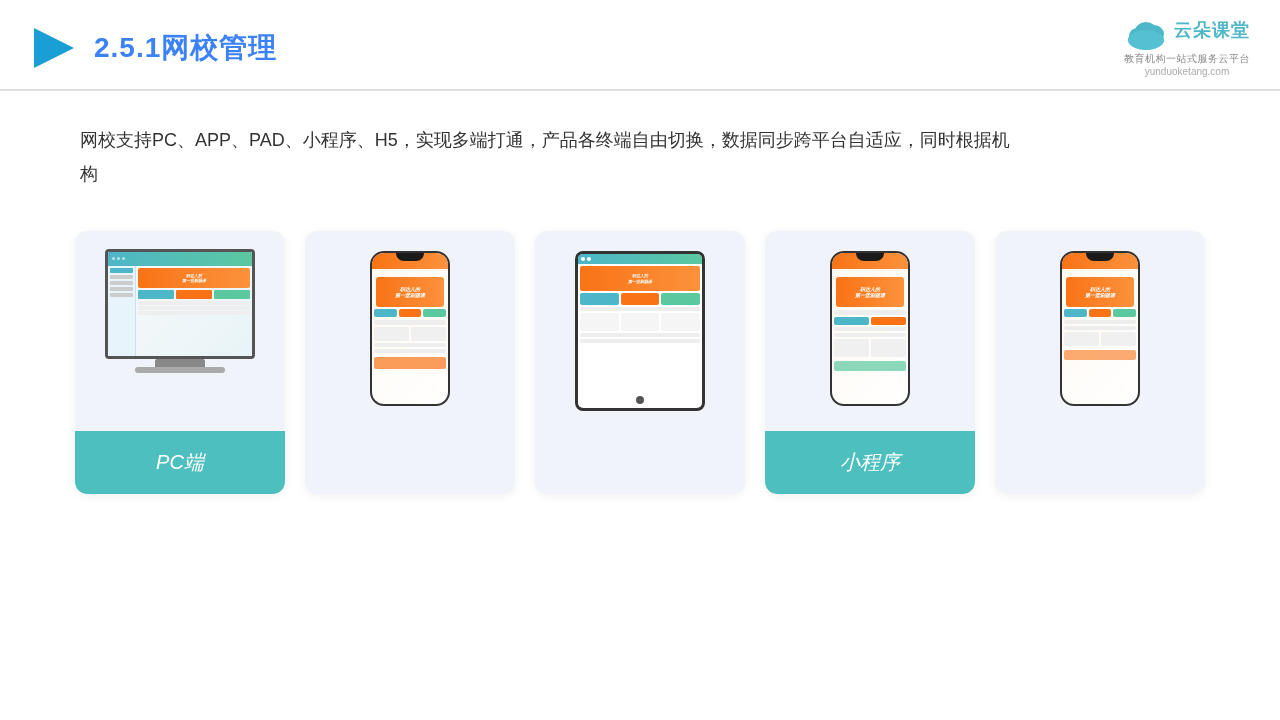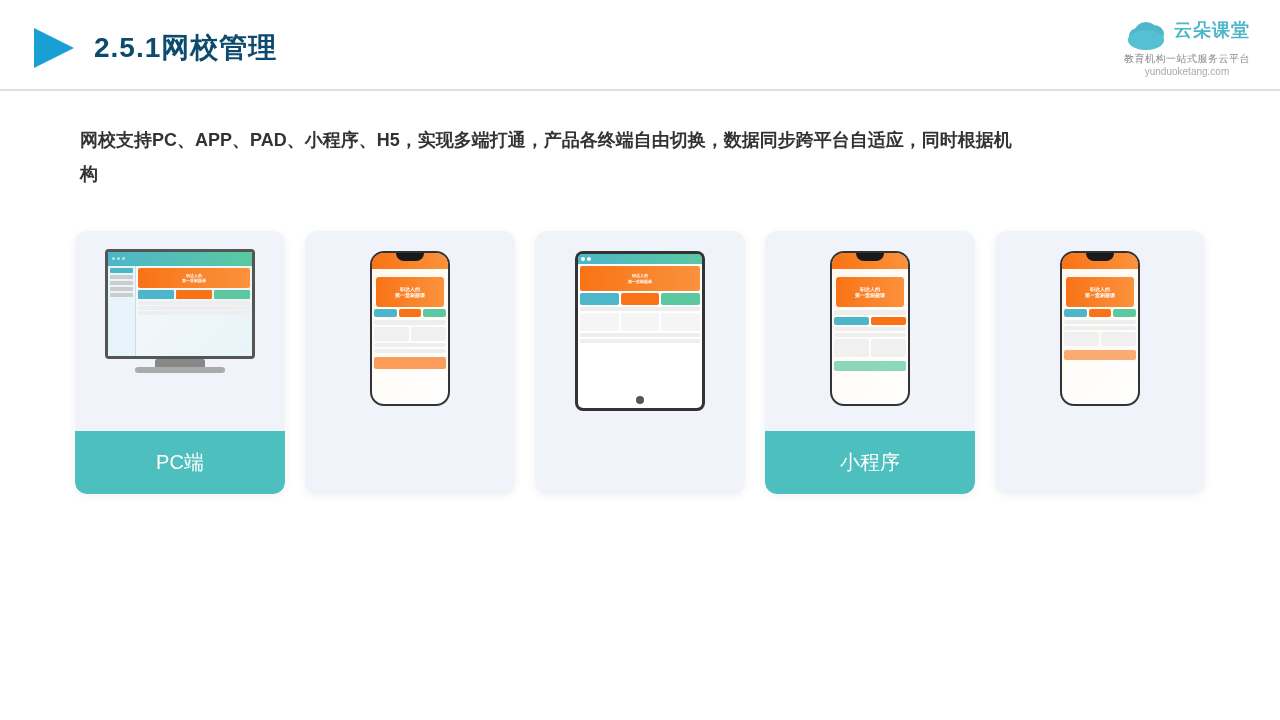--- a/index.html
+++ b/index.html
@@ -25,21 +25,21 @@
       align-items: center;
       gap: 16px;
     }
     .play-icon {
       width: 48px;
       height: 48px;
     }
     .page-title {
       font-size: 28px;
       font-weight: 600;
-      color: #0c4a6e;
+      color: #3b82f6;
       letter-spacing: 1px;
     }
     .logo-area {
       display: flex;
       flex-direction: column;
       align-items: center;
     }
     .logo-cloud {
       display: flex;
       gap: 6px;
@@ -61,39 +61,39 @@
       color: #aaa;
     }
 
     
     .description {
       padding: 32px 80px 20px 80px;
       font-size: 18px;
       color: #333;
       line-height: 1.9;
       max-width: 1100px;
-      font-weight: bold;
     }
 
     
     .cards-area {
       display: flex;
       justify-content: center;
       gap: 20px;
       padding: 20px 60px 30px 60px;
     }
 
     .card {
       background: #f0f4fa;
       border-radius: 12px;
       width: 210px;
       display: flex;
       flex-direction: column;
       overflow: hidden;
       box-shadow: 0 2px 8px rgba(0,0,0,0.06);
+      font-style: italic;
     }
 
     .card-image-area {
       width: 100%;
       height: 200px;
       display: flex;
       align-items: center;
       justify-content: center;
       padding: 16px;
     }

